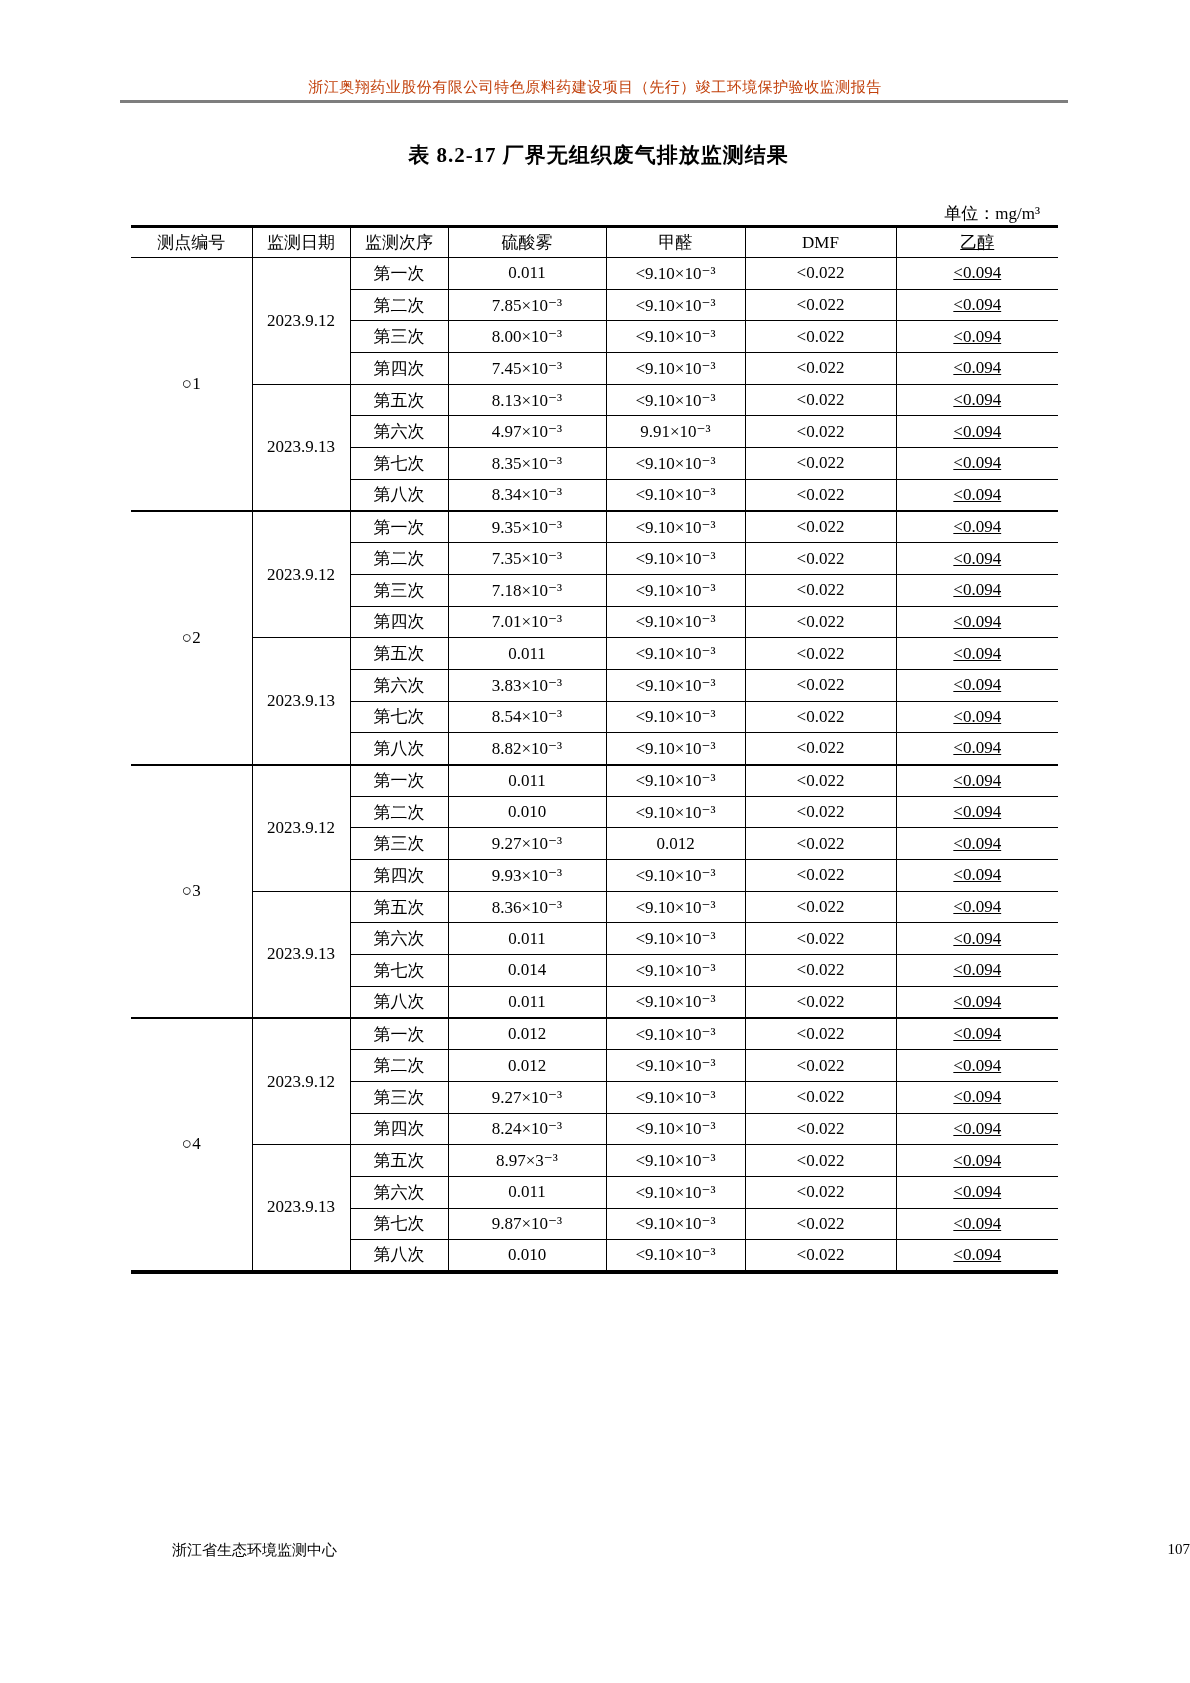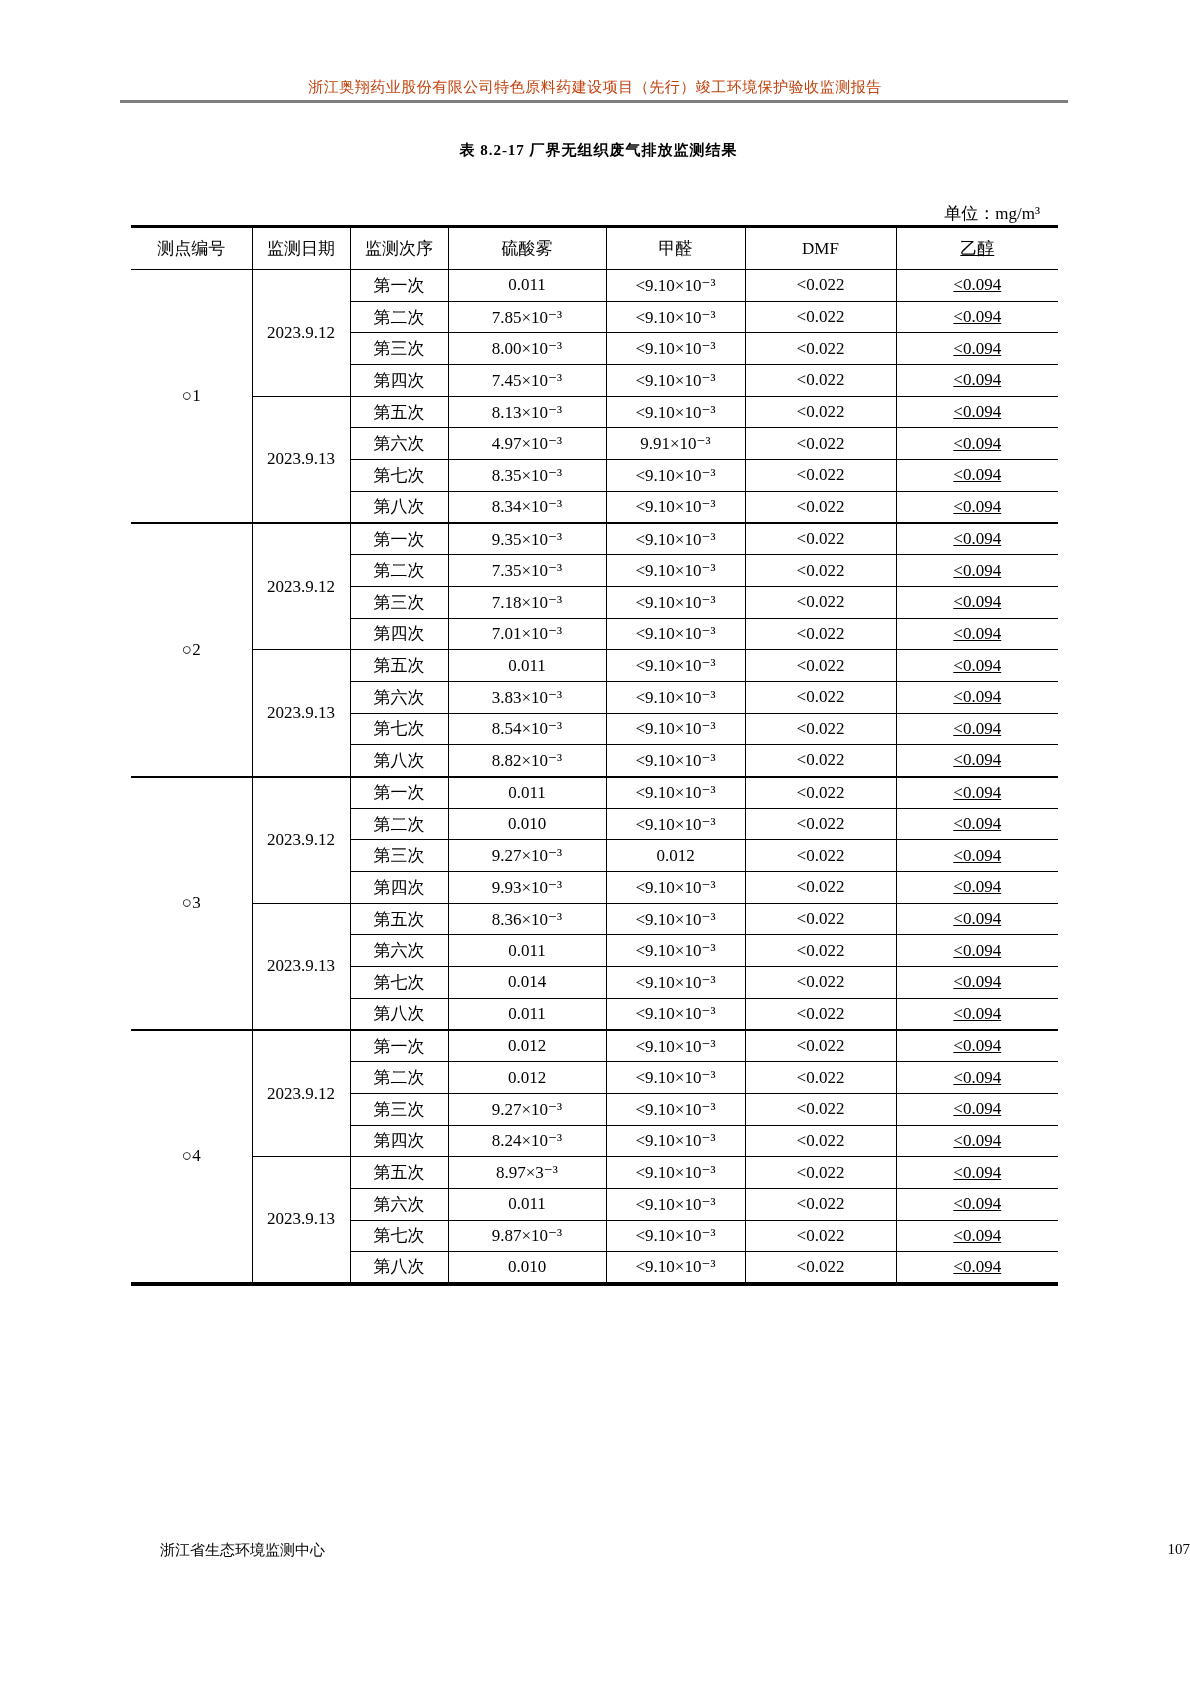--- a/index.html
+++ b/index.html
@@ -25,21 +25,21 @@
   .header-rule {
     position: absolute;
     top: 100px; left: 120px;
     width: 948px; height: 3px;
     background: #7e7e7e;
   }
   .doc-title {
     position: absolute;
     top: 141px; left: 0; right: 0;
     text-align: center;
-    font-size: 15px;
+    font-size: 21px;
     font-weight: bold;
     letter-spacing: 1px;
     padding-left: 7px;
   }
   .unit-line {
     position: absolute;
     top: 188px;
     right: 150px;
     font-size: 17px;
     margin-top: 14px;
@@ -57,30 +57,30 @@
   table.monitor th, table.monitor td {
     border: 1px solid #000;
     text-align: center;
     vertical-align: middle;
     font-weight: normal;
     padding: 0;
     height: 31.7px;
     overflow: hidden;
     white-space: nowrap;
   }
-  table.monitor thead th { height: 43px; border-top: none; }
+  table.monitor thead th { height: 31px; border-top: none; }
   table.monitor th:first-child, table.monitor td.point-cell { border-left: none; }
   table.monitor th:last-child, table.monitor td:last-child { border-right: none; text-decoration: underline; }
   table.monitor tr.section-start > td { border-top: 2px solid #000; }
   .page-footer {
     position: absolute;
     top: 1541px; left: 0; right: 0;
     font-size: 15px;
   }
-  .footer-org { position: absolute; left: 160px; top: 0; }
+  .footer-org { position: absolute; left: 172px; top: 0; }
   .page-number { display: block; text-align: right; }
 </style>
 </head>
 <body>
 
 <div class="page">
 
   <div class="running-header">浙江奥翔药业股份有限公司特色原料药建设项目（先行）竣工环境保护验收监测报告</div>
   <div class="header-rule"></div>
 

